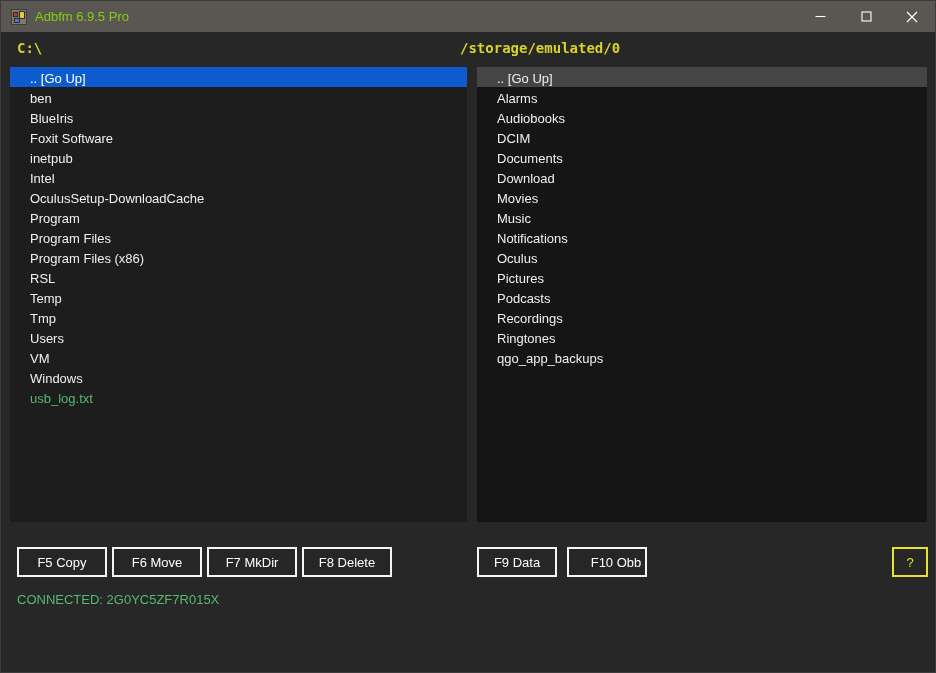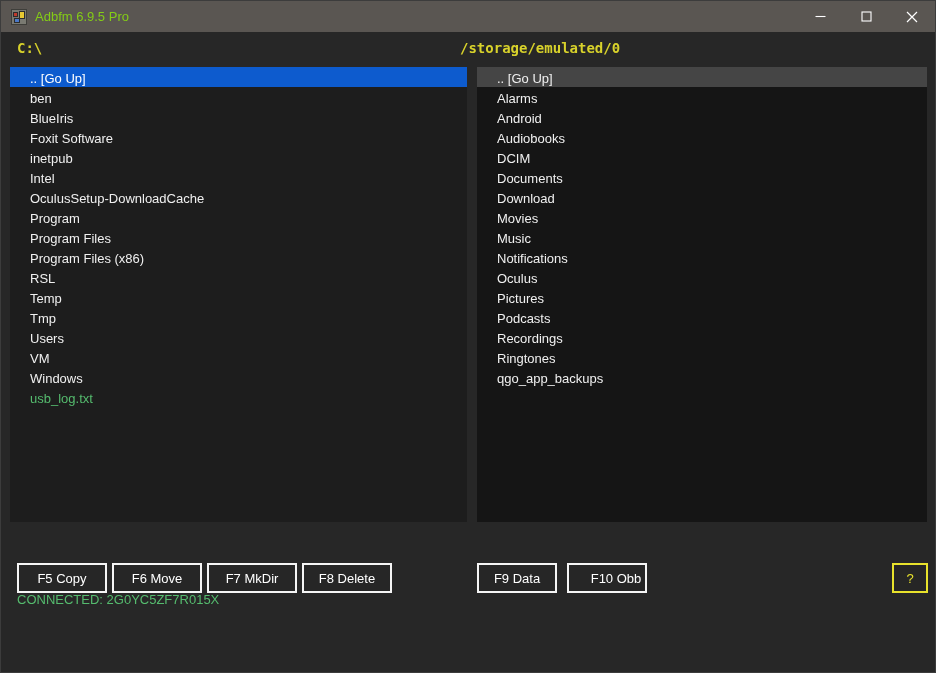--- a/index.html
+++ b/index.html
@@ -54,21 +54,21 @@
   }
   .row.sel-active   { background: #0d5bce; color: #ffffff; }
   .row.sel-inactive { background: #454545; color: #f0f0f0; }
   .row.file { color: #55bb6e; }
 
   
   .fbtn {
     position: absolute; top: 546px; height: 30px;
     background: #262626; border: 2px solid #f5f5f5; color: #ffffff;
     font-family: "Liberation Sans", sans-serif; font-size: 13px;
-    display: flex; align-items: center; justify-content: center; cursor: pointer; margin-top: 16px;
+    display: flex; align-items: center; justify-content: center; cursor: pointer;
   }
   .fbtn.help { border-color: #e8e22c; color: #e8e22c; }
 
   
   .status-label {
     position: absolute; left: 16px; top: 591px;
     font-size: 13px; color: #55bb6e;
   }
 </style>
 </head>
@@ -126,21 +126,20 @@
       <div class="row">Temp</div>
       <div class="row">Tmp</div>
       <div class="row">Users</div>
       <div class="row">VM</div>
       <div class="row">Windows</div>
       <div class="row file">usb_log.txt</div>
     </div>
   <div class="filelist filelist-right">
       <div class="row sel-inactive">.. [Go Up]</div>
       <div class="row">Alarms</div>
-      <div class="row">Android</div>
       <div class="row">Audiobooks</div>
       <div class="row">DCIM</div>
       <div class="row">Documents</div>
       <div class="row">Download</div>
       <div class="row">Movies</div>
       <div class="row">Music</div>
       <div class="row">Notifications</div>
       <div class="row">Oculus</div>
       <div class="row">Pictures</div>
       <div class="row">Podcasts</div>

